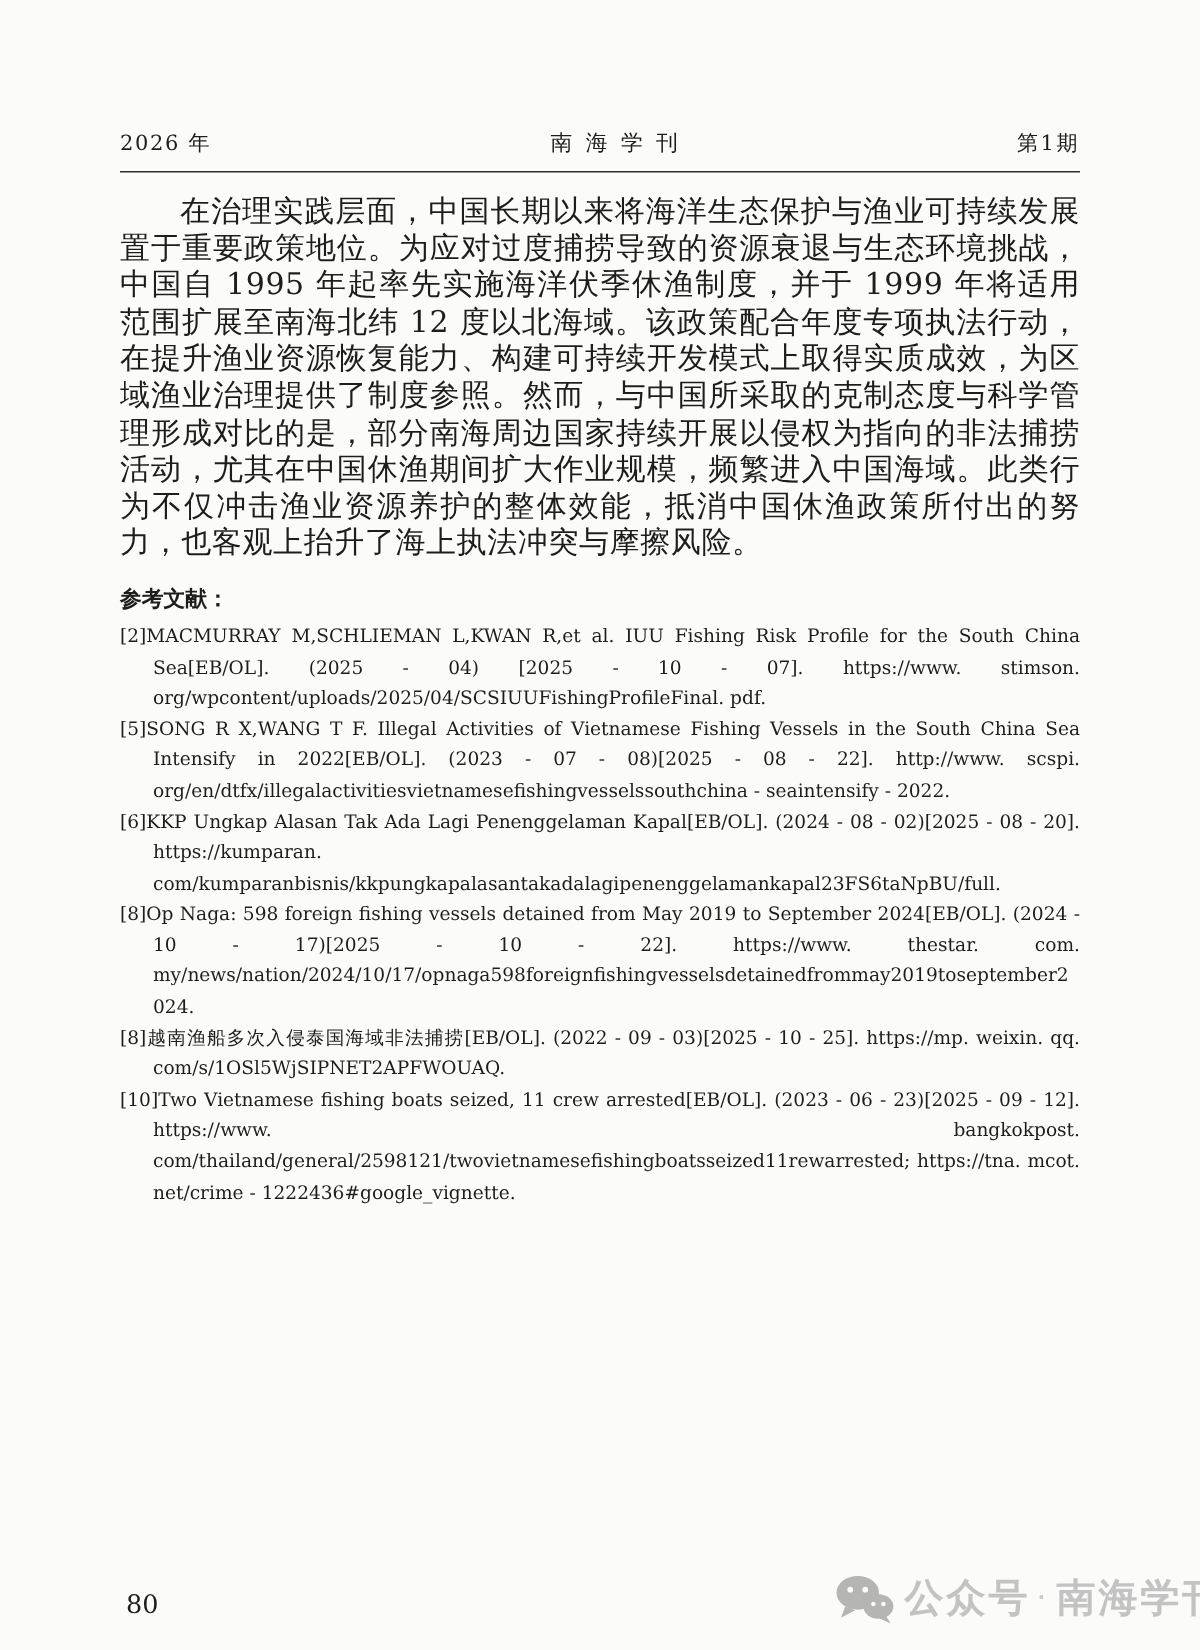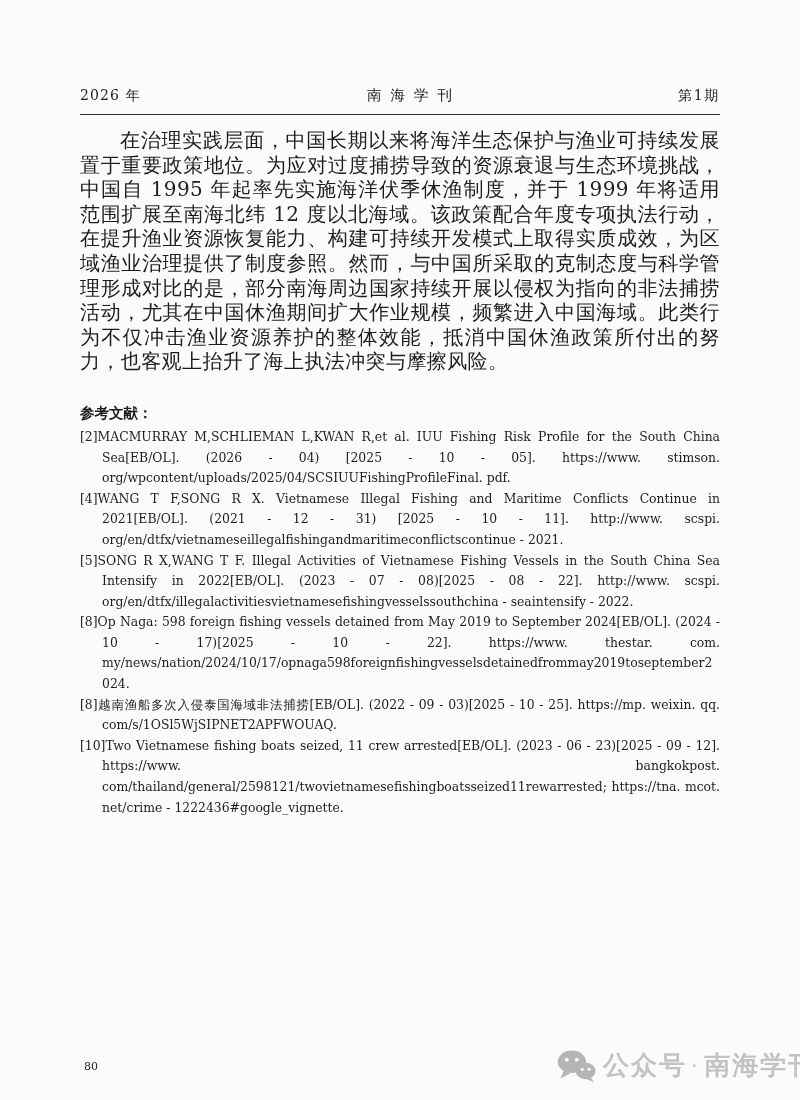--- a/index.html
+++ b/index.html
@@ -37,42 +37,42 @@
     width: 640px;
   }
   .para {
     font-size: 20px;
     line-height: 24.6px;
     text-align: justify;
     text-indent: 2em;
     letter-spacing: 0.02em;
   }
   .refs-title {
-    margin-top: 28px;
+    margin-top: 15px;
     font-size: 14.5px;
     font-weight: 700;
     line-height: 22px;
   }
   .refs-list {
     margin-top: 3px;
     font-size: 12.4px;
     line-height: 20.6px;
     text-align: justify;
   }
   .ref {
     padding-left: 22px;
     text-indent: -22px;
     word-break: break-word;
     overflow-wrap: anywhere;
   }
   
   .page-number {
     position: absolute;
     left: 84px; top: 1060px;
-    font-size: 11px;
+    font-size: 17px;
   }
   
   .watermark {
     position: absolute;
     left: 556px; top: 1048px;
     display: flex;
     align-items: center;
     gap: 7px;
     pointer-events: none;
     font-family: "Liberation Sans", "DejaVu Sans", sans-serif;
@@ -100,23 +100,23 @@
     <span class="journal-title">南海学刊</span>
     <span class="issue-number">第1期</span>
   </div>
 
   <div class="content">
     <p class="para">在治理实践层面，中国长期以来将海洋生态保护与渔业可持续发展置于重要政策地位。为应对过度捕捞导致的资源衰退与生态环境挑战，中国自 1995 年起率先实施海洋伏季休渔制度，并于 1999 年将适用范围扩展至南海北纬 12 度以北海域。该政策配合年度专项执法行动，在提升渔业资源恢复能力、构建可持续开发模式上取得实质成效，为区域渔业治理提供了制度参照。然而，与中国所采取的克制态度与科学管理形成对比的是，部分南海周边国家持续开展以侵权为指向的非法捕捞活动，尤其在中国休渔期间扩大作业规模，频繁进入中国海域。此类行为不仅冲击渔业资源养护的整体效能，抵消中国休渔政策所付出的努力，也客观上抬升了海上执法冲突与摩擦风险。</p>
 
     <h3 class="refs-title">参考文献：</h3>
 
     <div class="refs-list">
-      <p class="ref">[2]MACMURRAY M,SCHLIEMAN L,KWAN R,et al. IUU Fishing Risk Profile for the South China Sea[EB/OL]. (2026 - 04) [2025 - 10 - 05]. https://www. stimson. org/wpcontent/uploads/2025/04/SCSIUUFishingProfileFinal. pdf.</p>
-      <p class="ref">[4]WANG T F,SONG R X. Vietnamese Illegal Fishing and Maritime Conflicts Continue in 2021[EB/OL]. (2021 - 12 - 31) [2025 - 10 - 11]. http://www. scspi. org/en/dtfx/vietnameseillegalfishingandmaritimeconflictscontinue - 2021.</p>
+      <p class="ref">[2]MACMURRAY M,SCHLIEMAN L,KWAN R,et al. IUU Fishing Risk Profile for the South China Sea[EB/OL]. (2025 - 04) [2025 - 10 - 07]. https://www. stimson. org/wpcontent/uploads/2025/04/SCSIUUFishingProfileFinal. pdf.</p>
       <p class="ref">[5]SONG R X,WANG T F. Illegal Activities of Vietnamese Fishing Vessels in the South China Sea Intensify in 2022[EB/OL]. (2023 - 07 - 08)[2025 - 08 - 22]. http://www. scspi. org/en/dtfx/illegalactivitiesvietnamesefishingvesselssouthchina - seaintensify - 2022.</p>
+      <p class="ref">[6]KKP Ungkap Alasan Tak Ada Lagi Penenggelaman Kapal[EB/OL]. (2024 - 08 - 02)[2025 - 08 - 20]. https://kumparan. com/kumparanbisnis/kkpungkapalasantakadalagipenenggelamankapal23FS6taNpBU/full.</p>
       <p class="ref">[8]Op Naga: 598 foreign fishing vessels detained from May 2019 to September 2024[EB/OL]. (2024 - 10 - 17)[2025 - 10 - 22]. https://www. thestar. com. my/news/nation/2024/10/17/opnaga598foreignfishingvesselsdetainedfrommay2019toseptember2024.</p>
       <p class="ref">[8]越南渔船多次入侵泰国海域非法捕捞[EB/OL]. (2022 - 09 - 03)[2025 - 10 - 25]. https://mp. weixin. qq. com/s/1OSl5WjSIPNET2APFWOUAQ.</p>
       <p class="ref">[10]Two Vietnamese fishing boats seized, 11 crew arrested[EB/OL]. (2023 - 06 - 23)[2025 - 09 - 12]. https://www. bangkokpost. com/thailand/general/2598121/twovietnamesefishingboatsseized11rewarrested; https://tna. mcot. net/crime - 1222436#google_vignette.</p>
 
     </div>
   </div>
 
   <div class="page-number">80</div>
 
   <div class="watermark">

